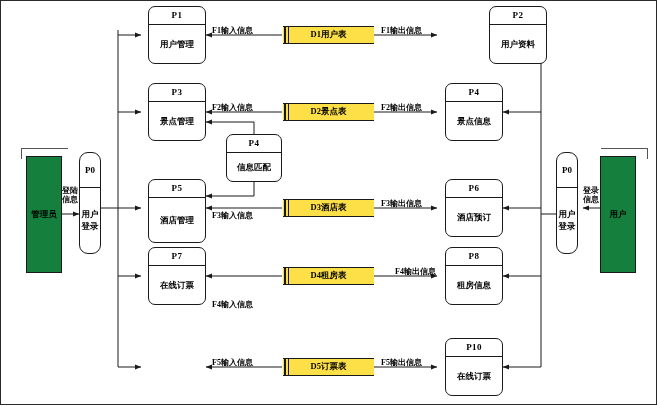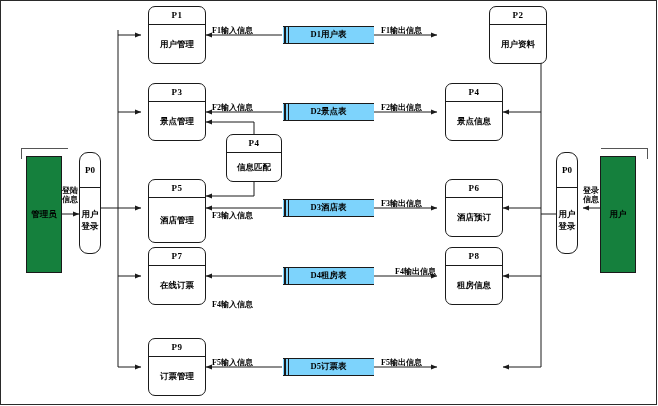--- a/index.html
+++ b/index.html
@@ -25,21 +25,21 @@
                 font-size:8.5px;font-weight:bold;line-height:1.3;color:#000;}
 
   
   .entity{position:absolute;box-sizing:border-box;border:1px solid #1a1a1a;background:#15803d;
           display:flex;align-items:center;justify-content:center;text-align:center;
           font-size:8.5px;font-weight:bold;line-height:1.3;color:#000;}
   .entity-deco{position:absolute;border-left:1px solid #555;border-top:1px solid #555;}
 
   
   .store{position:absolute;box-sizing:border-box;border-top:1px solid #1a1a1a;border-bottom:1px solid #1a1a1a;
-         background:#7dd3fc;display:flex;align-items:center;color:#000;}
+         background:#fde047;display:flex;align-items:center;color:#000;}
   .store .bar1{width:2px;align-self:stretch;background:#1a1a1a;margin-left:1px;}
   .store .bar2{width:1px;align-self:stretch;background:#1a1a1a;margin-left:2px;}
   .store .slabel{flex:1;text-align:center;font-size:8.5px;font-weight:bold;padding-right:6px;}
 
   
   .flab{position:absolute;font-size:8px;font-weight:bold;color:#000;white-space:nowrap;}
   .flab-v{position:absolute;font-size:8px;font-weight:bold;color:#000;width:16px;
           text-align:center;line-height:1.15;}
 </style>
 </head>
@@ -136,24 +136,20 @@
   <div class="proc" style="left:148px;top:179px;width:58px;height:64px;">
     <div class="pid">P5</div>
     <div class="pname">酒店管理</div>
   </div>
 
   <div class="proc" style="left:148px;top:247px;width:58px;height:58px;">
     <div class="pid">P7</div>
     <div class="pname">在线订票</div>
   </div>
 
-  <div class="proc" style="left:148px;top:338px;width:58px;height:58px;">
-    <div class="pid">P9</div>
-    <div class="pname">订票管理</div>
-  </div>
 
   <div class="proc" style="left:226px;top:134px;width:56px;height:48px;">
     <div class="pid">P4</div>
     <div class="pname">信息匹配</div>
   </div>
 
   <div class="store" style="left:283px;top:26px;width:91px;height:18px;">
     <div class="bar1"></div>
     <div class="bar2"></div>
     <div class="slabel">D1用户表</div>
@@ -196,20 +192,24 @@
   <div class="proc" style="left:445px;top:179px;width:58px;height:58px;">
     <div class="pid">P6</div>
     <div class="pname">酒店预订</div>
   </div>
 
   <div class="proc" style="left:445px;top:247px;width:58px;height:58px;">
     <div class="pid">P8</div>
     <div class="pname">租房信息</div>
   </div>
 
+  <div class="proc" style="left:445px;top:338px;width:58px;height:58px;">
+    <div class="pid">P10</div>
+    <div class="pname">在线订票</div>
+  </div>
 
   <div class="flab" style="left:212px;top:25px;">F1输入信息</div>
   <div class="flab" style="left:212px;top:102px;">F2输入信息</div>
   <div class="flab" style="left:212px;top:210px;">F3输入信息</div>
   <div class="flab" style="left:212px;top:266px;margin-top:33px;">F4输入信息</div>
   <div class="flab" style="left:212px;top:357px;">F5输入信息</div>
 
   <div class="flab" style="left:381px;top:25px;">F1输出信息</div>
   <div class="flab" style="left:381px;top:102px;">F2输出信息</div>
   <div class="flab" style="left:381px;top:198px;">F3输出信息</div>

